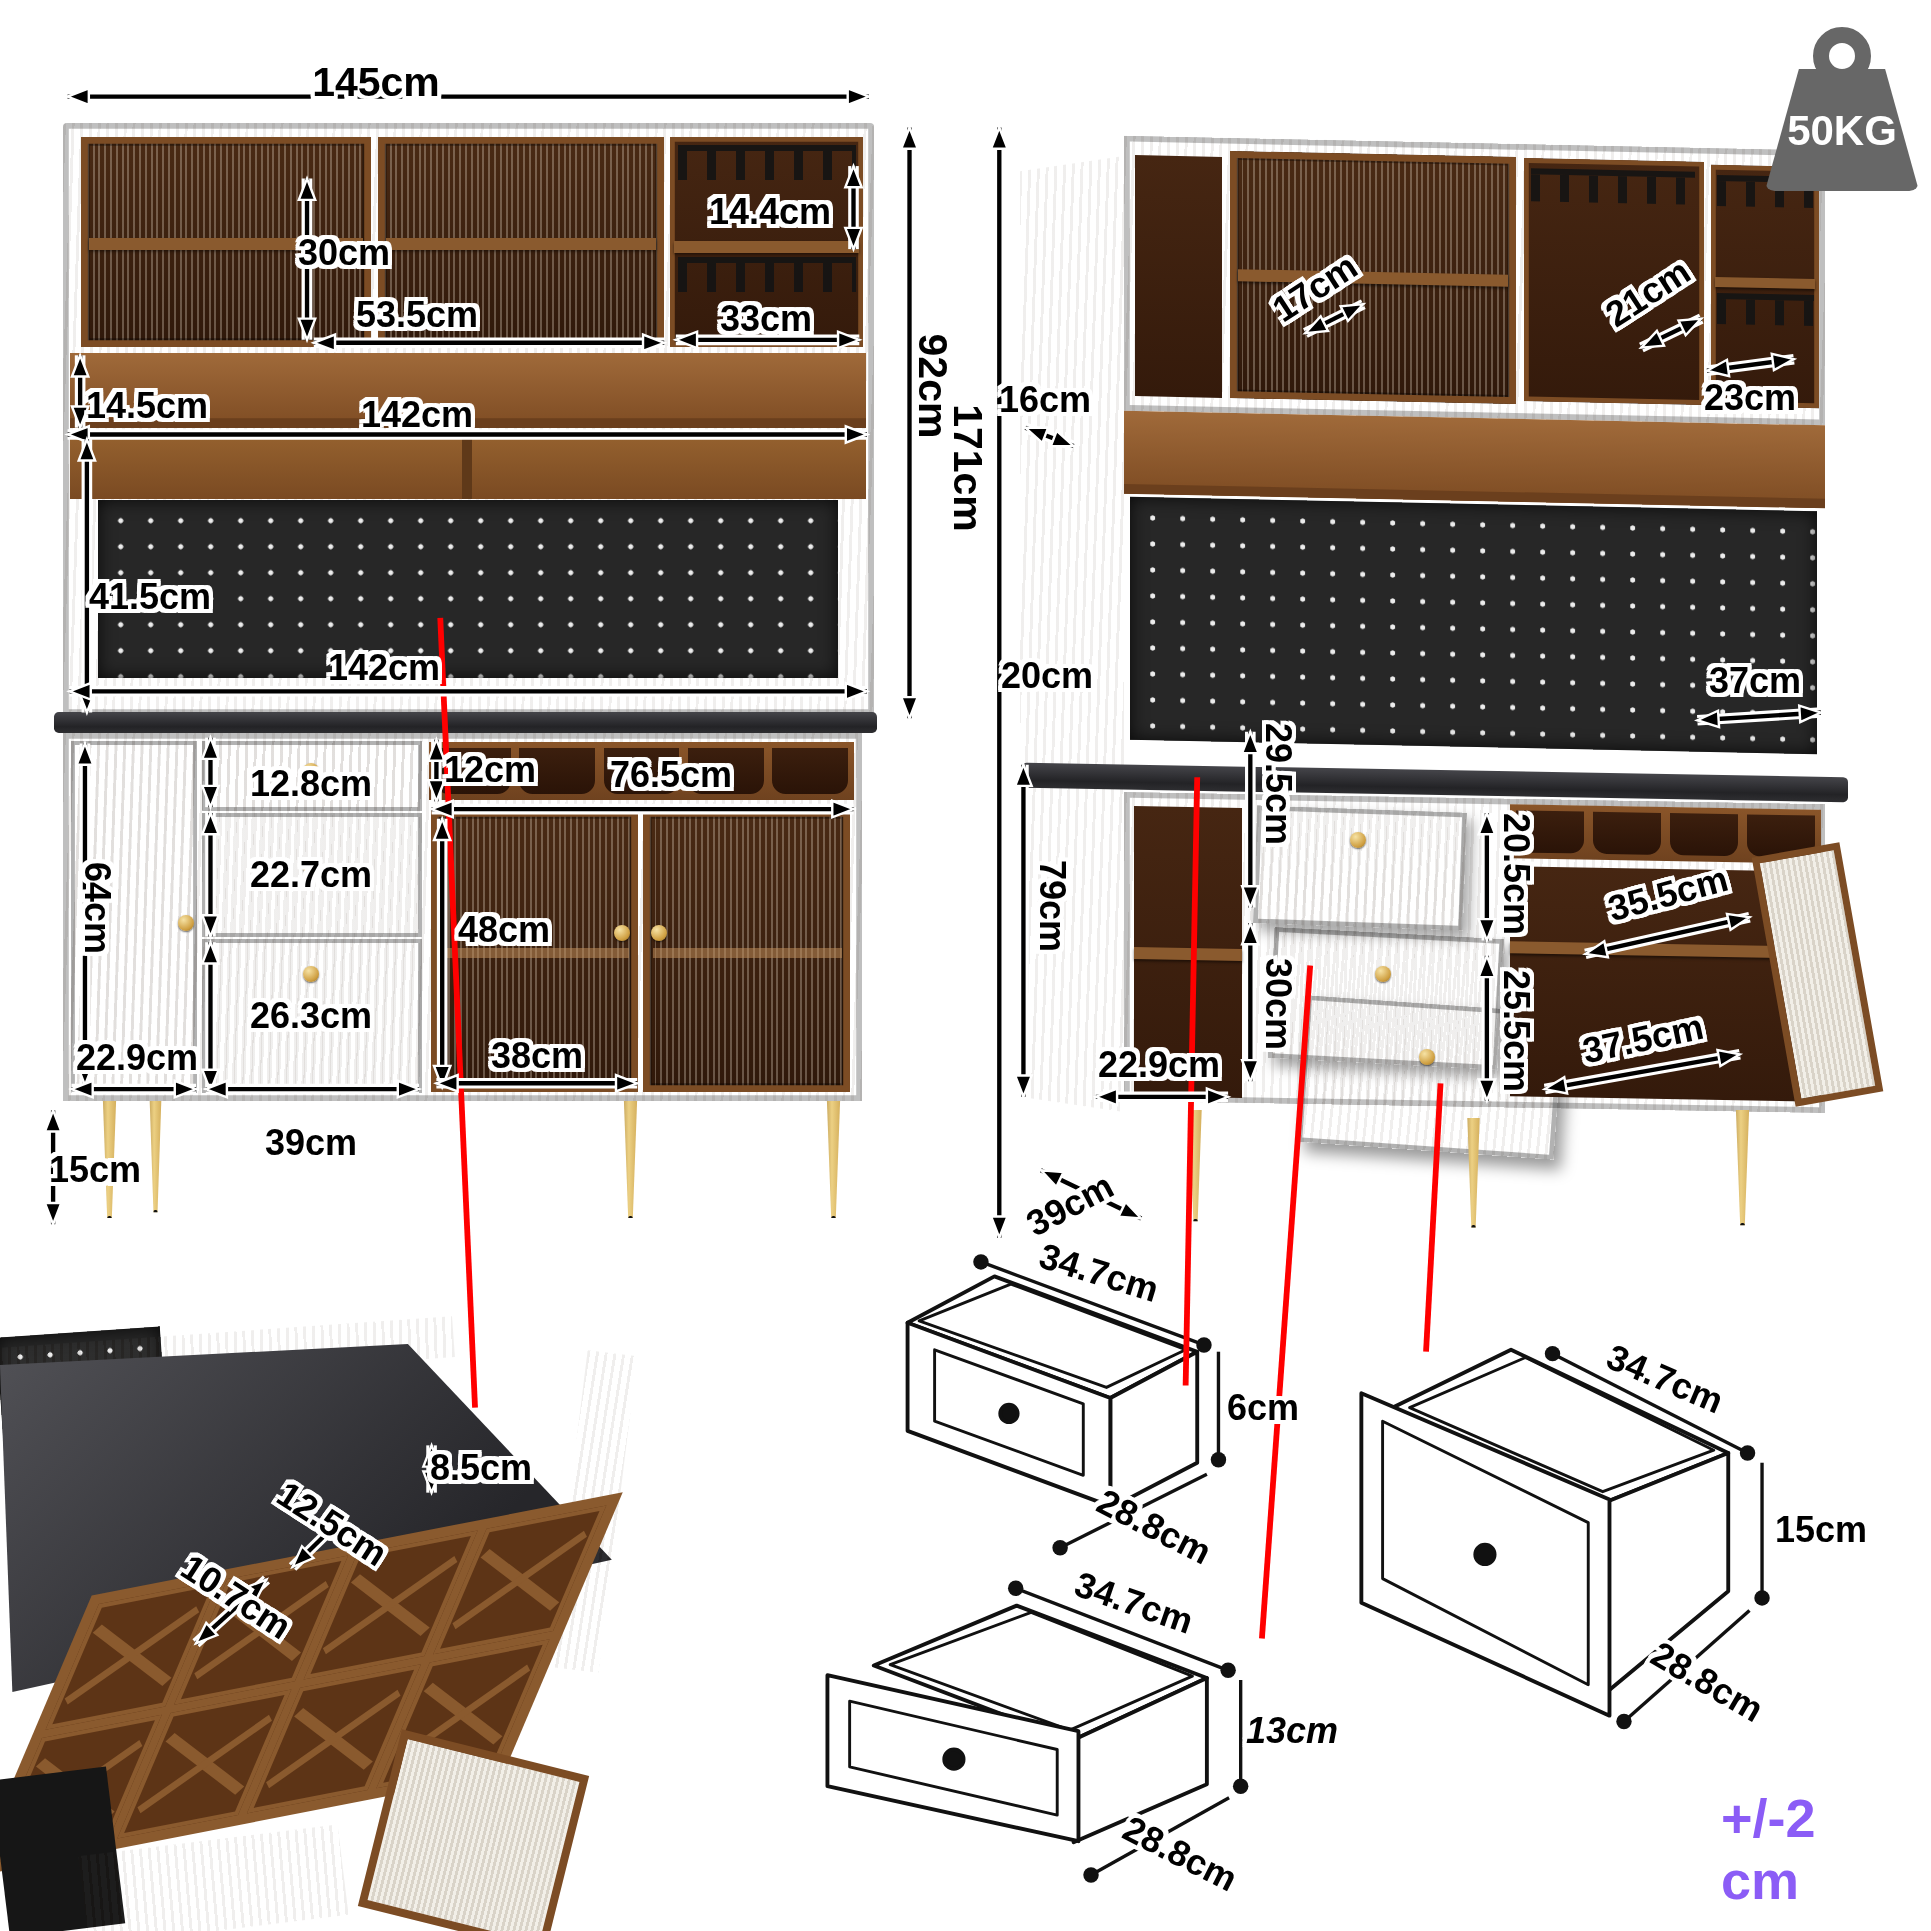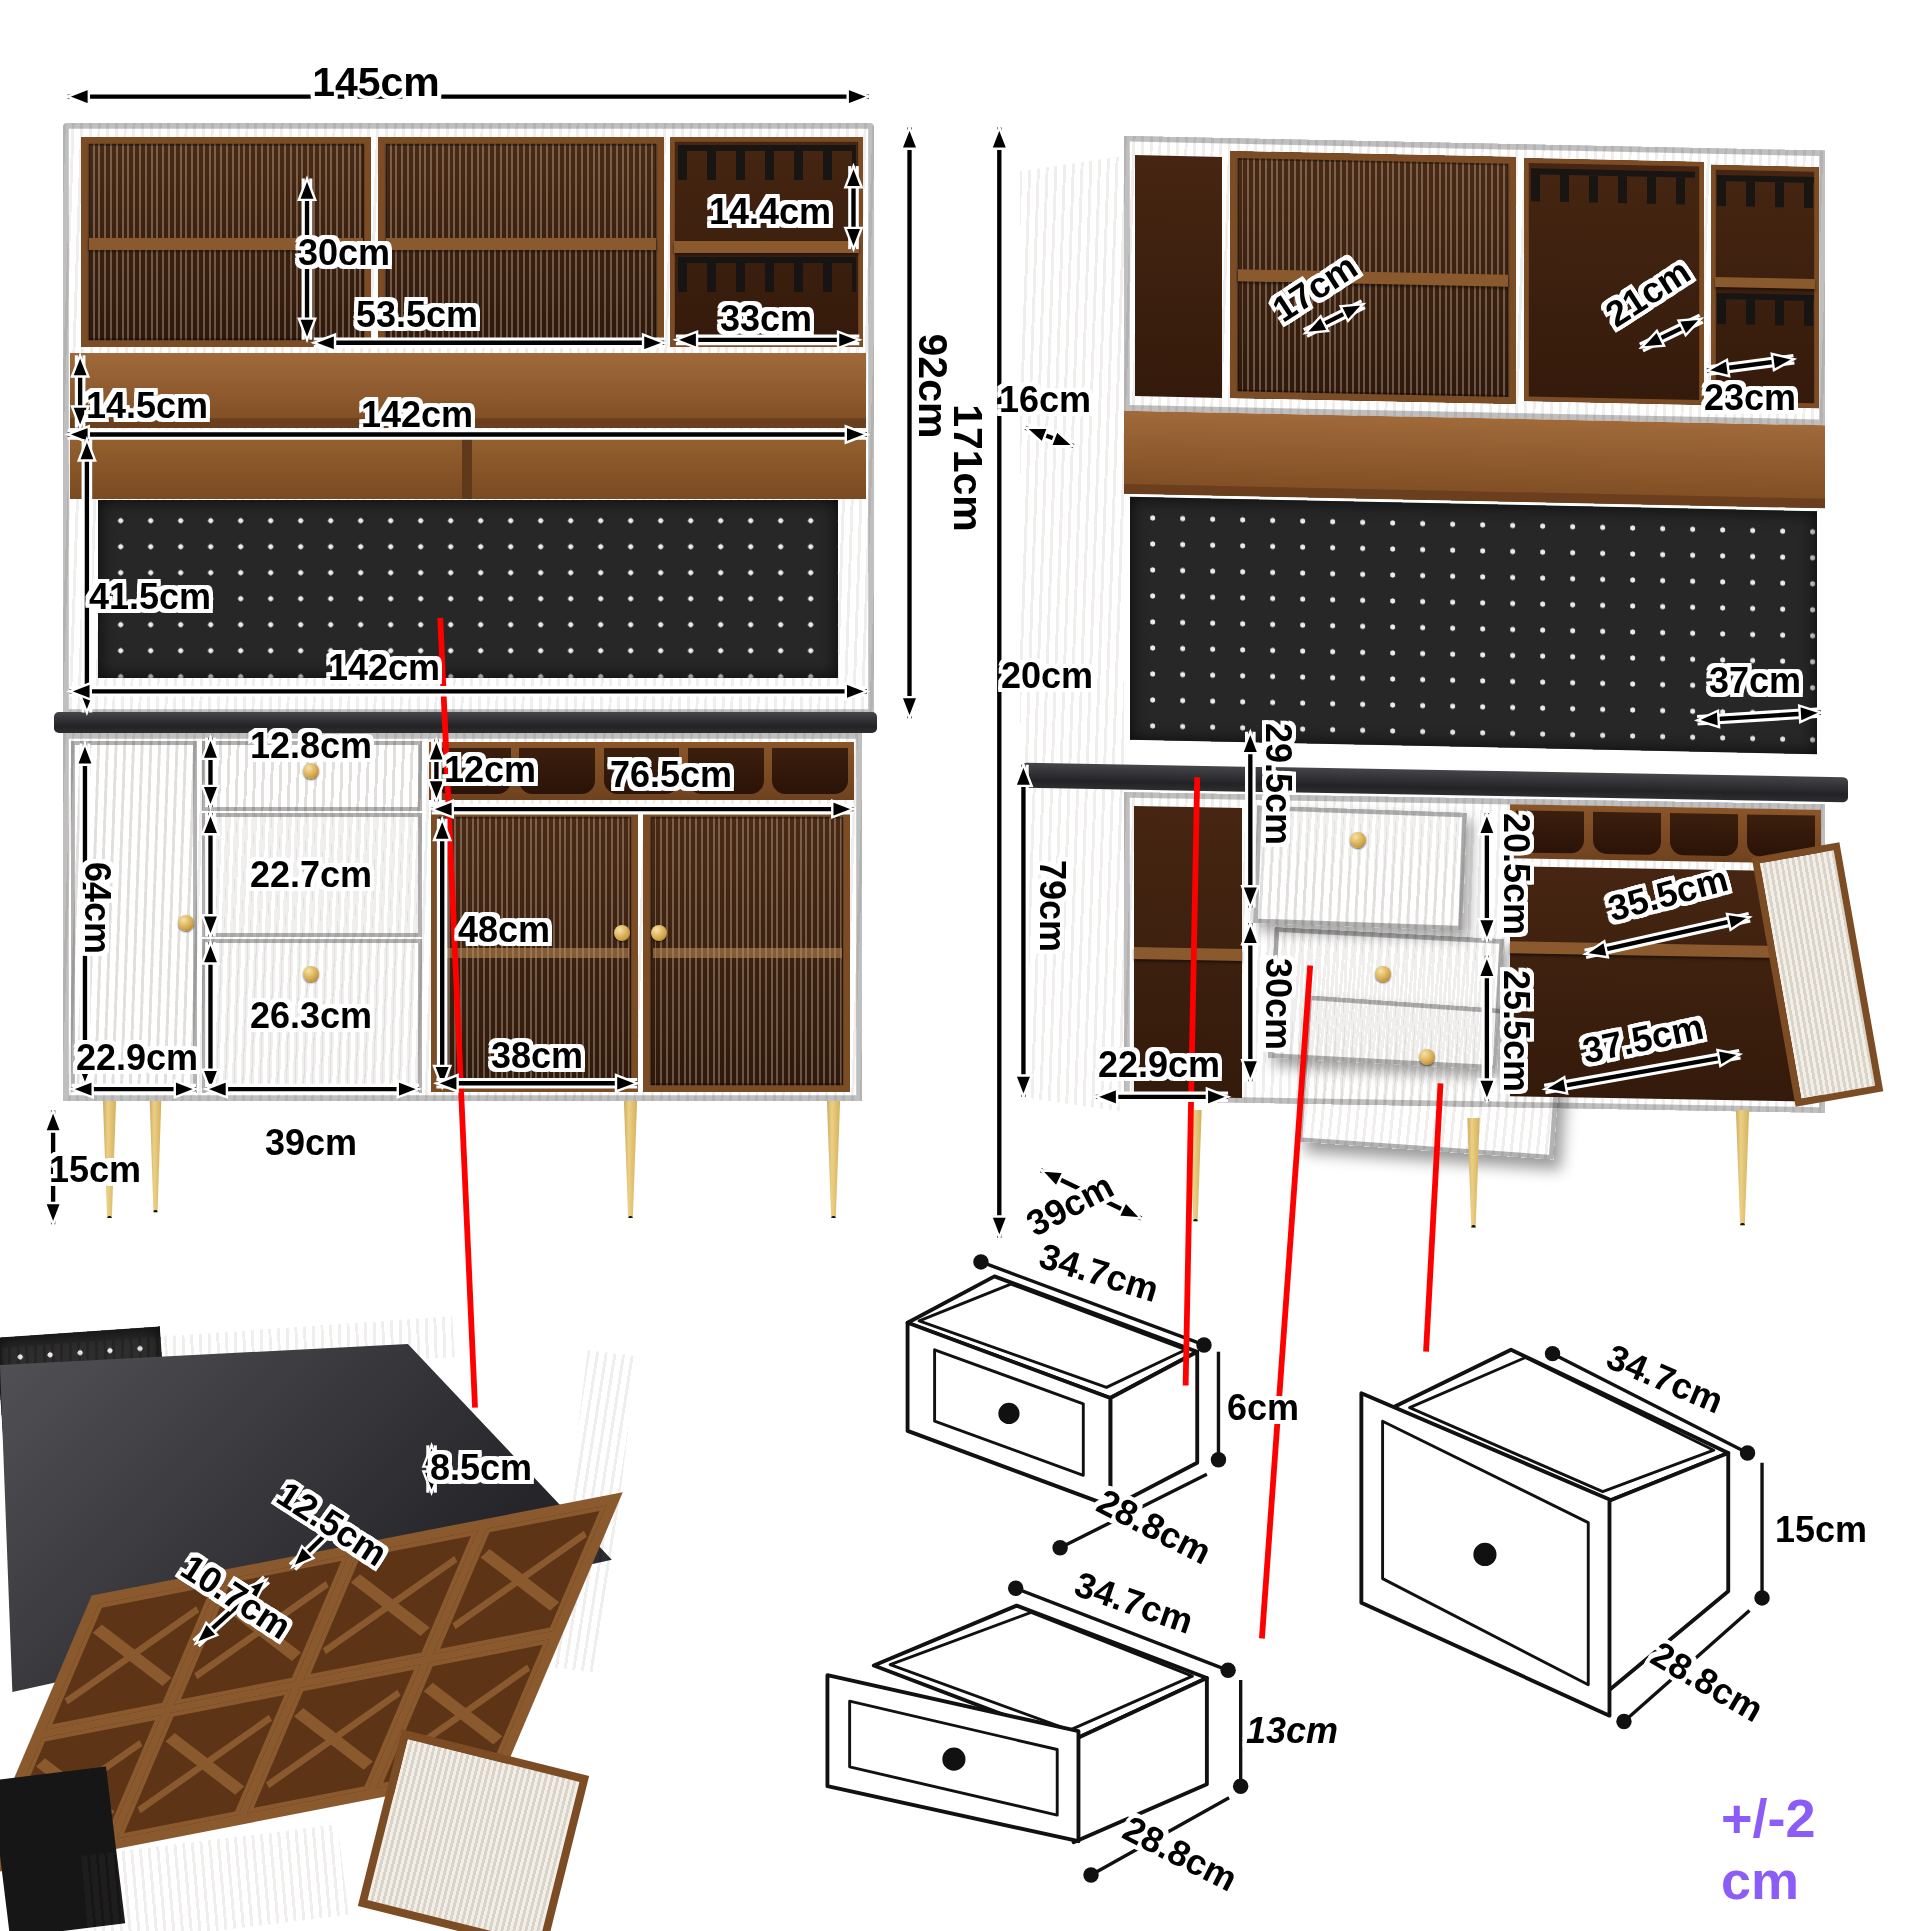--- a/index.html
+++ b/index.html
@@ -406,21 +406,21 @@
   <div class="dim" style="left:417px;top:315px;">53.5cm</div>
   <div class="dim" style="left:770px;top:212px;">14.4cm</div>
   <div class="dim" style="left:766px;top:319px;">33cm</div>
   <div class="dim big r90" style="left:932px;top:386px;">92cm</div>
   <div class="dim big r90" style="left:967px;top:468px;">171cm</div>
   <div class="dim" style="left:147px;top:406px;">14.5cm</div>
   <div class="dim" style="left:417px;top:415px;">142cm</div>
   <div class="dim" style="left:150px;top:597px;">41.5cm</div>
   <div class="dim" style="left:384px;top:668px;">142cm</div>
   <div class="dim r90" style="left:97px;top:908px;">64cm</div>
-  <div class="dim" style="left:311px;top:746px;">12.8cm</div>
+  <div class="dim" style="left:311px;top:784px;">12.8cm</div>
   <div class="dim" style="left:311px;top:875px;">22.7cm</div>
   <div class="dim" style="left:311px;top:1016px;">26.3cm</div>
   <div class="dim" style="left:137px;top:1058px;">22.9cm</div>
   <div class="dim" style="left:311px;top:1143px;">39cm</div>
   <div class="dim" style="left:490px;top:770px;">12cm</div>
   <div class="dim" style="left:671px;top:775px;">76.5cm</div>
   <div class="dim" style="left:504px;top:930px;">48cm</div>
   <div class="dim" style="left:537px;top:1056px;">38cm</div>
   <div class="dim" style="left:95px;top:1170px;">15cm</div>
 
@@ -447,16 +447,21 @@
   <div class="dim" style="left:1099px;top:1273px;--r:17deg;">34.7cm</div>
   <div class="dim" style="left:1263px;top:1408px;">6cm</div>
   <div class="dim" style="left:1154px;top:1527px;--r:27deg;">28.8cm</div>
   <div class="dim" style="left:1134px;top:1603px;--r:19deg;">34.7cm</div>
   <div class="dim" style="left:1292px;top:1731px;font-style:italic;">13cm</div>
   <div class="dim" style="left:1180px;top:1854px;--r:27deg;">28.8cm</div>
   <div class="dim" style="left:1665px;top:1379px;--r:23deg;">34.7cm</div>
   <div class="dim" style="left:1821px;top:1530px;">15cm</div>
   <div class="dim" style="left:1707px;top:1682px;--r:30deg;">28.8cm</div>
 
+  <div class="badge">
+    <div class="ring"></div>
+    <div class="body"></div>
+    <div class="label">50KG</div>
+  </div>
 
   <div class="tolerance">+/-2 cm</div>
 </div>
 
 
 </body></html>

